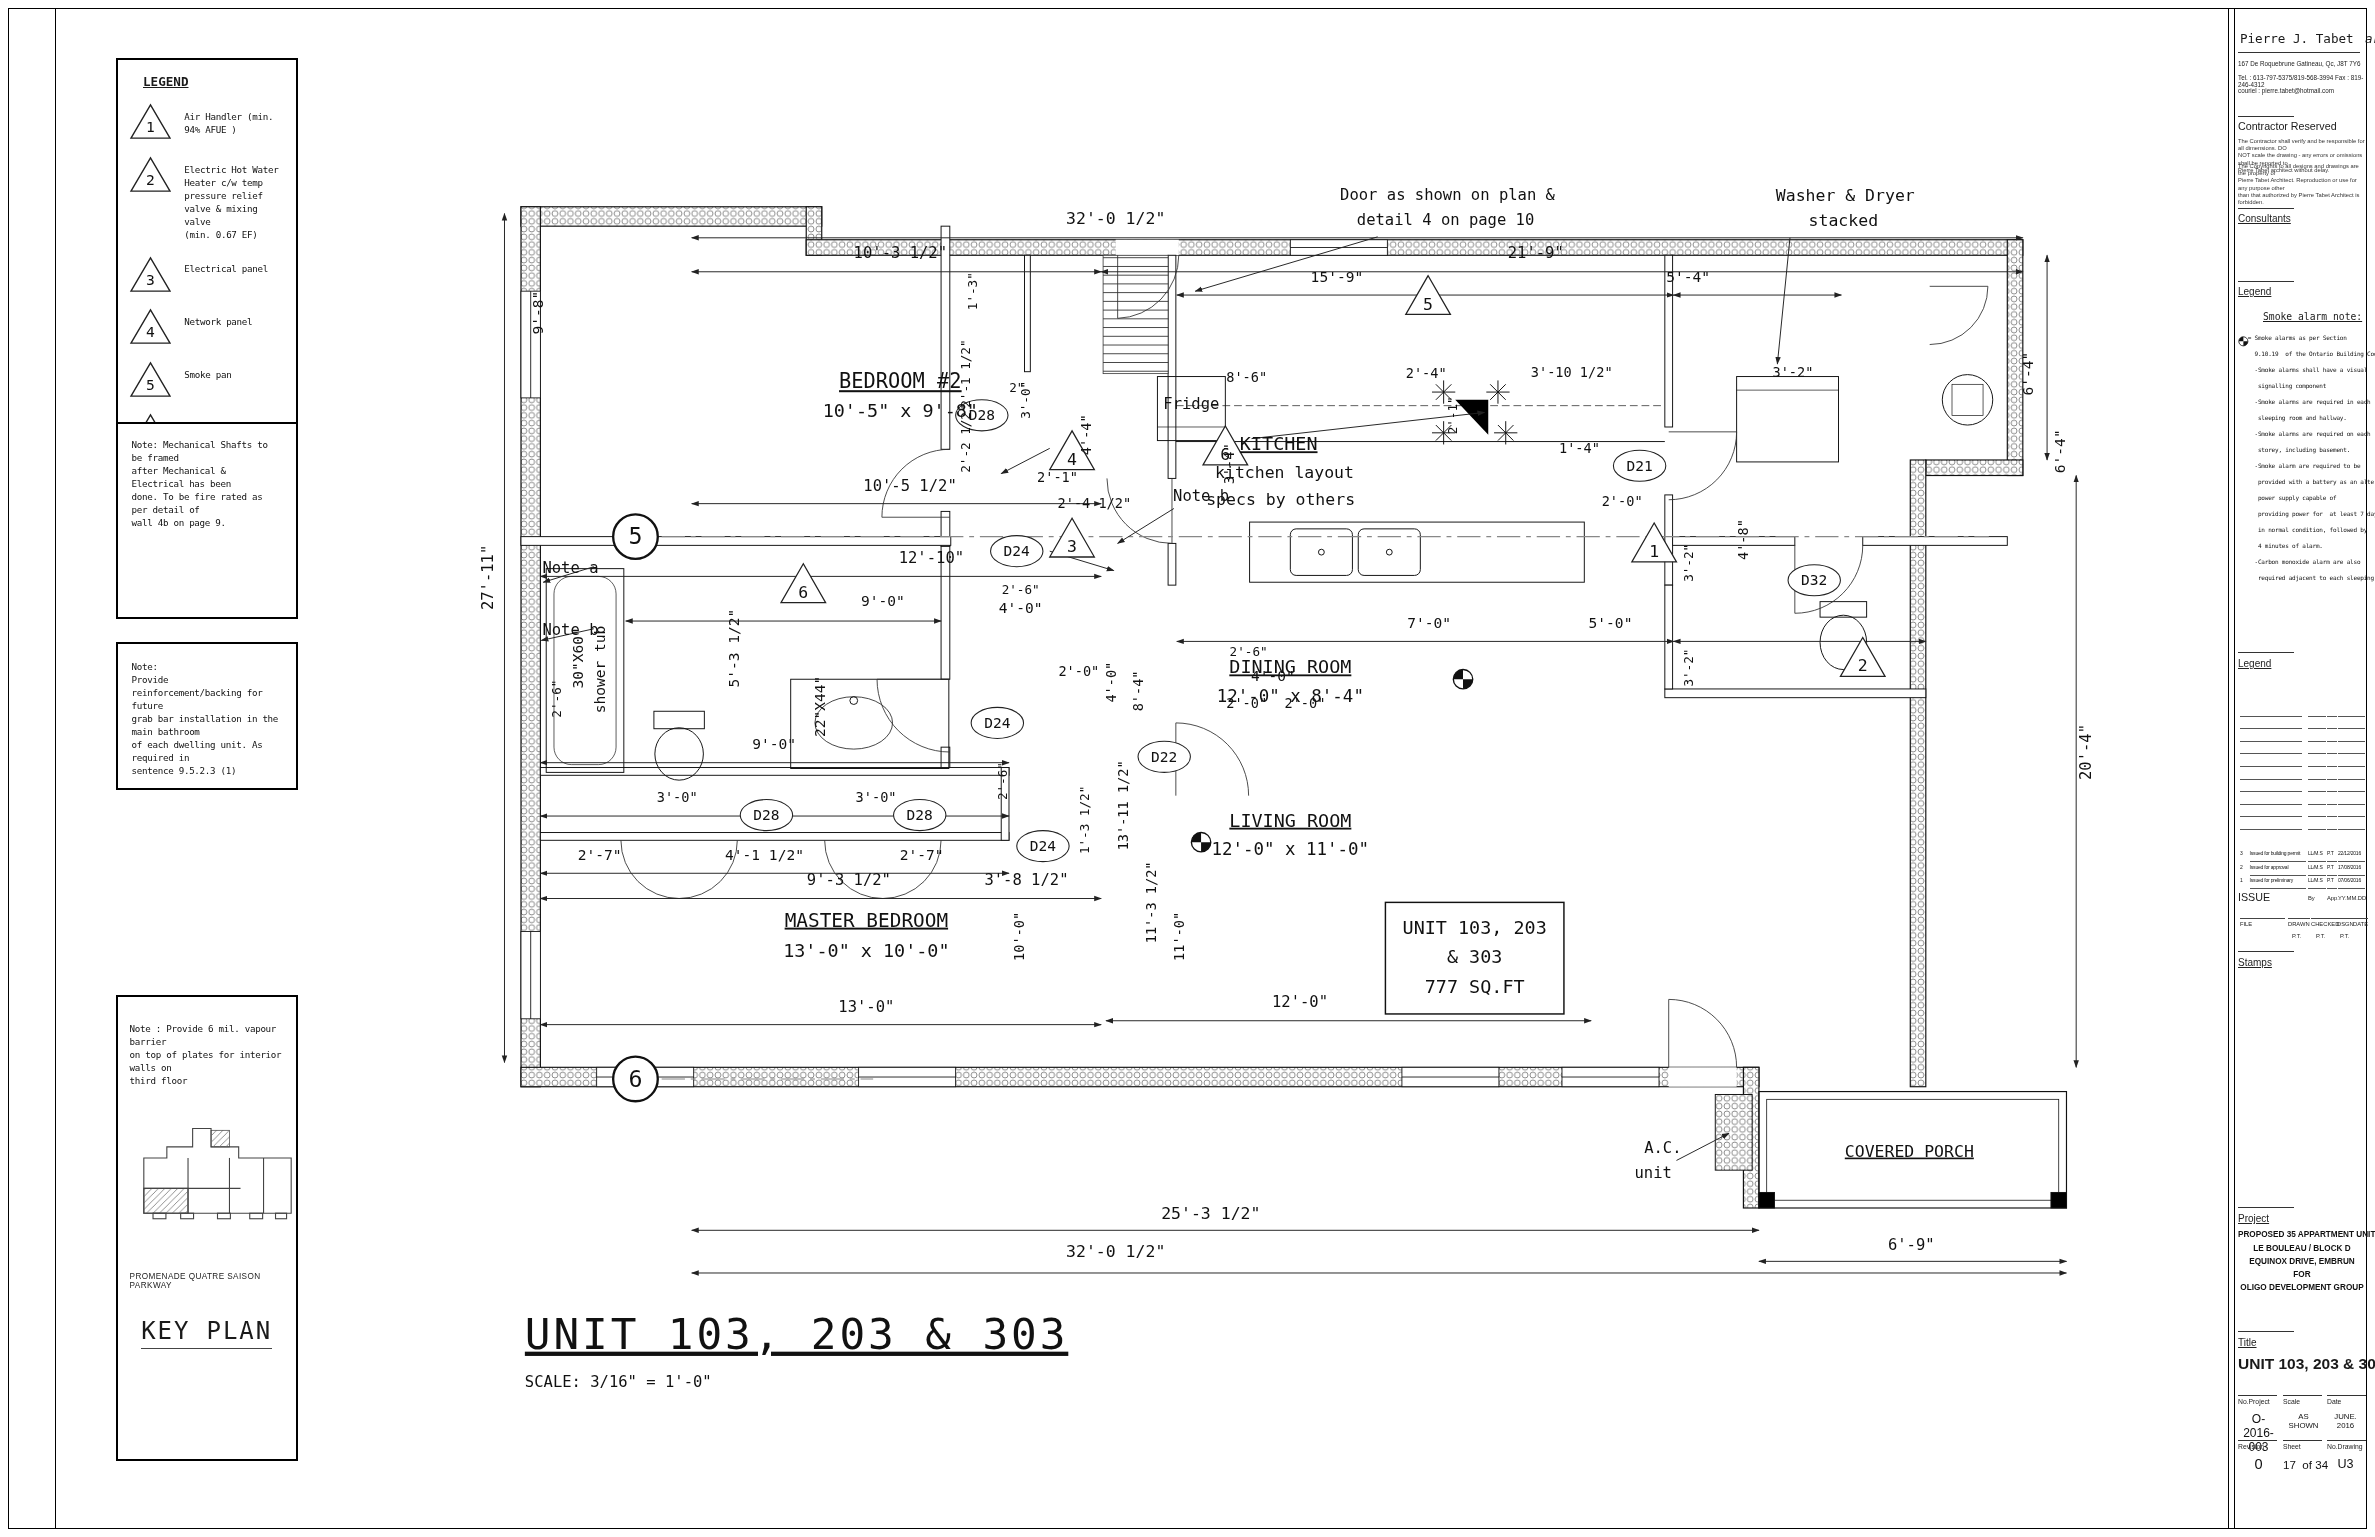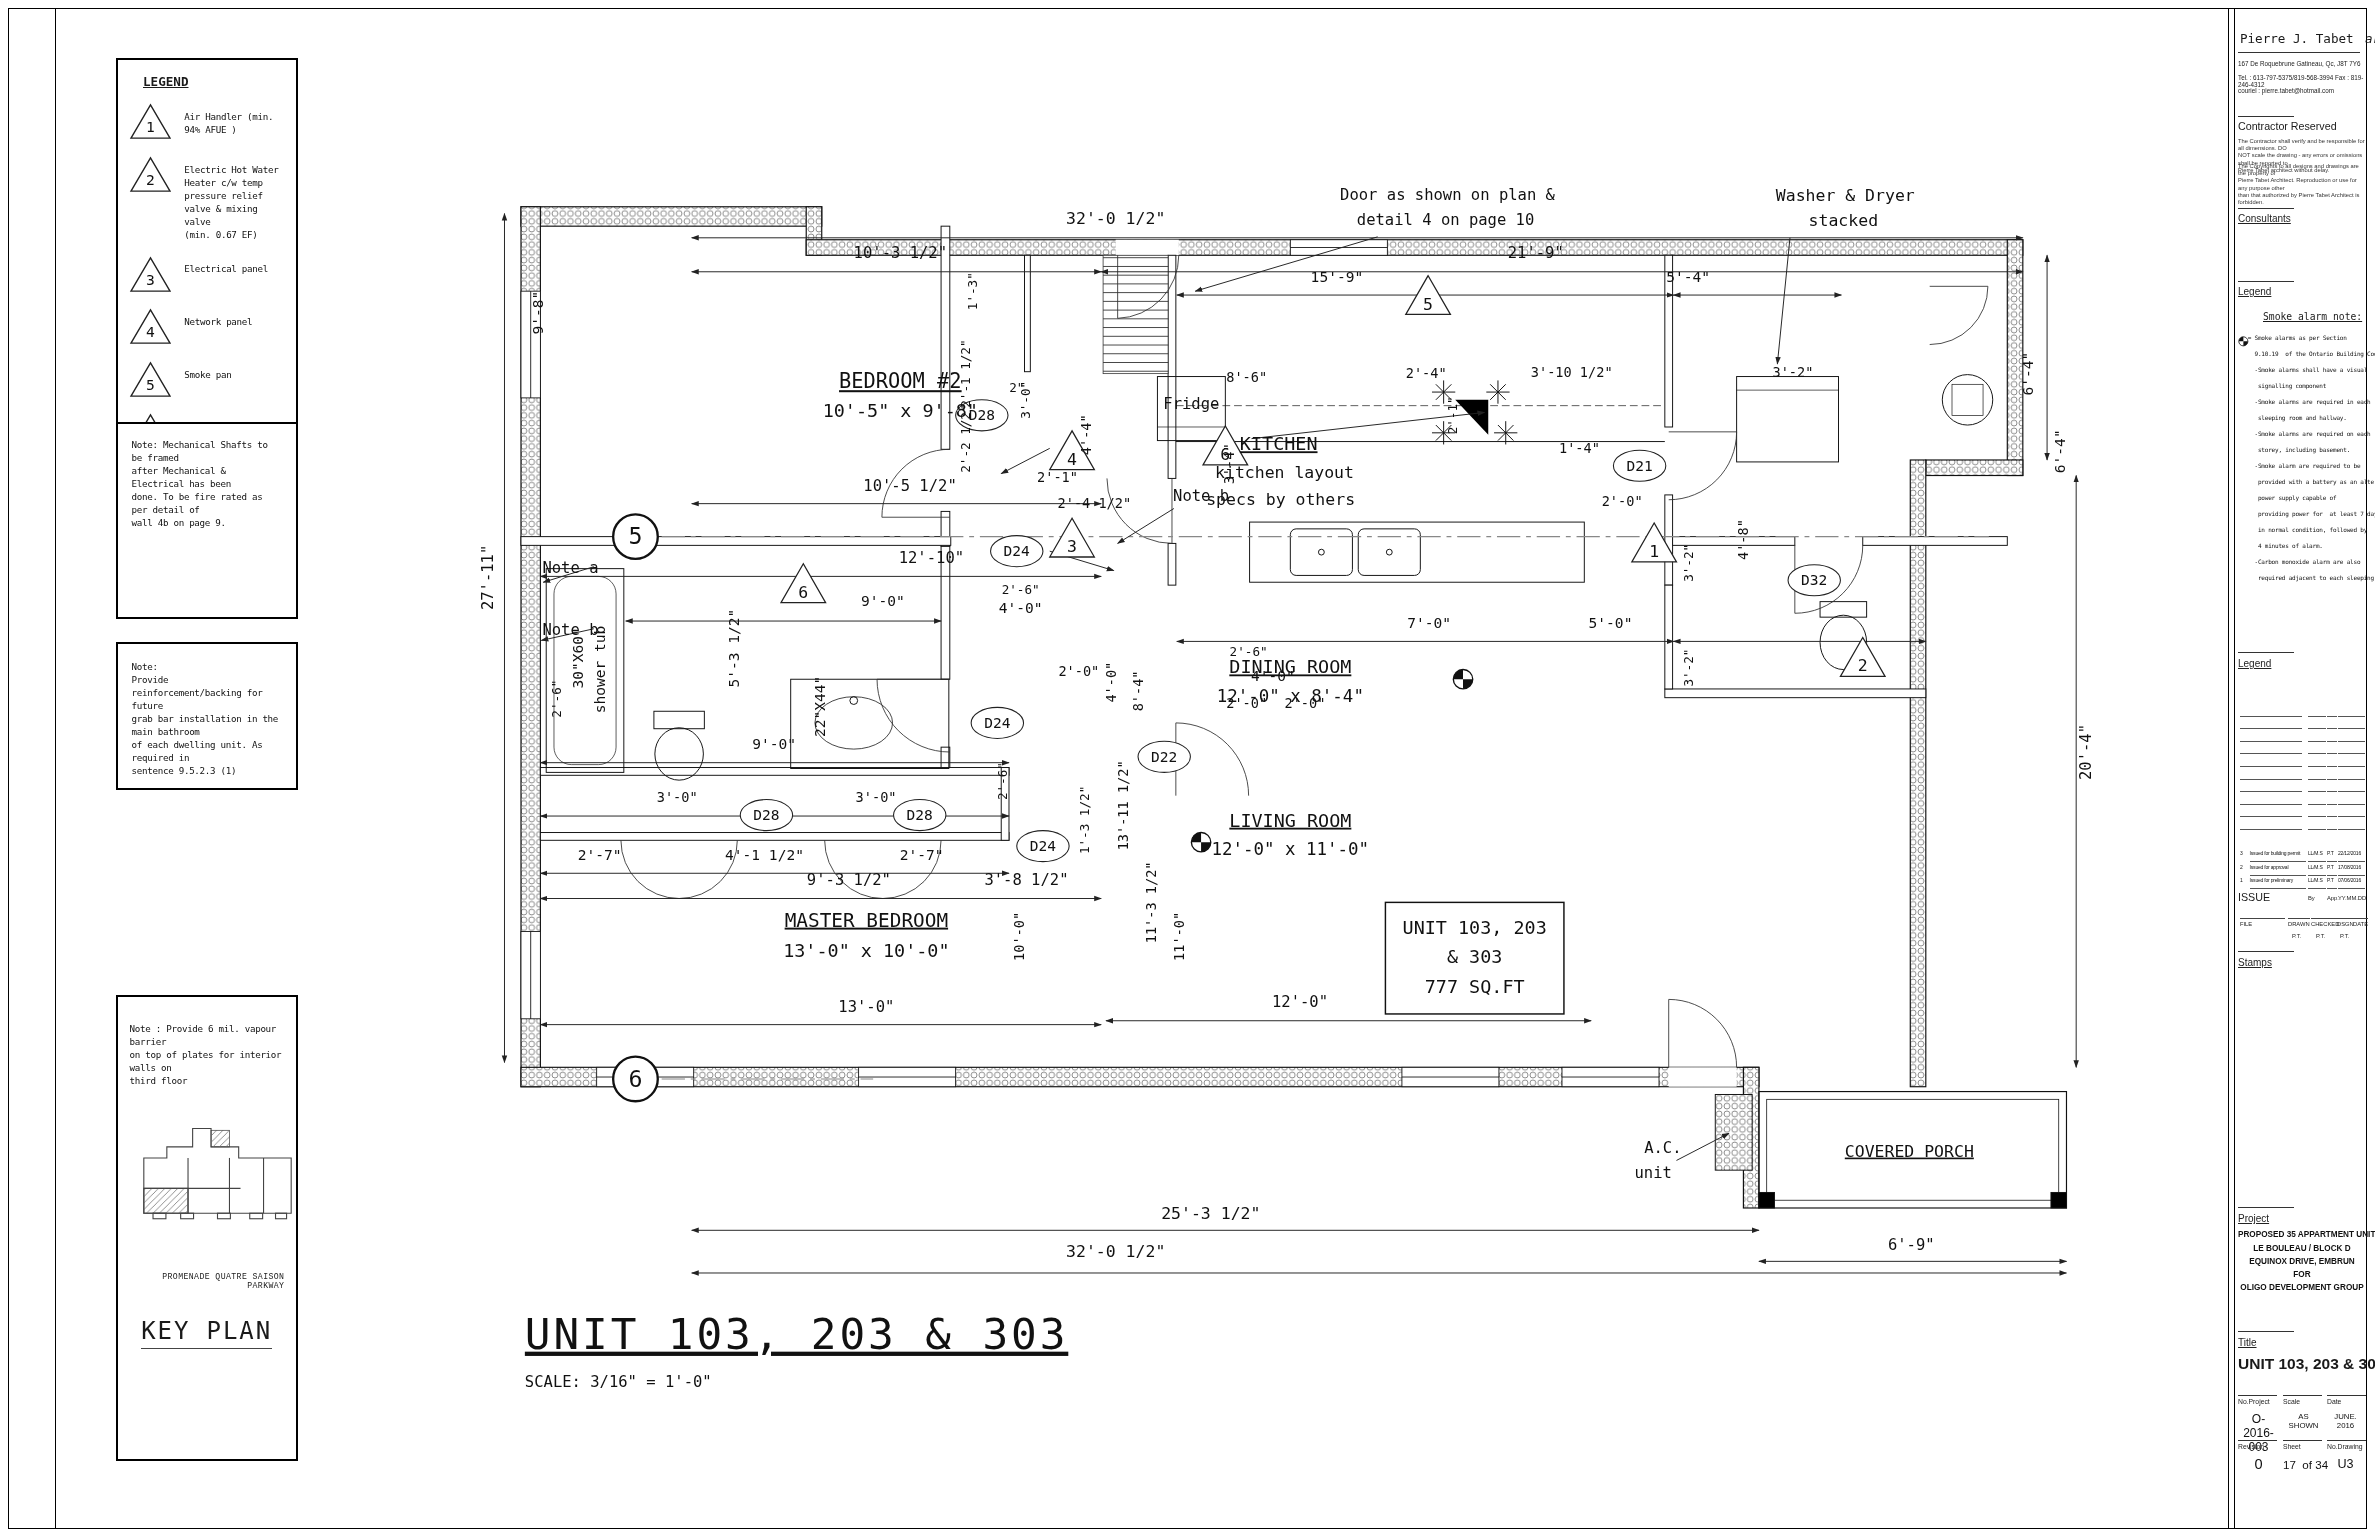--- a/index.html
+++ b/index.html
@@ -12,22 +12,22 @@
   .hand{font-family:"DejaVu Sans Mono",monospace;}
   .box .txt{font-family:"DejaVu Sans Mono",monospace;font-size:9.2px;line-height:1.42;
             letter-spacing:-0.3px;white-space:pre-line;color:#111;}
   #legend-title{margin:13.6px 0 3.9px 25px;font-size:12.6px;font-weight:bold;text-decoration:underline;}
   .lg-row{display:flex;align-items:flex-start;margin:13.6px 7.8px 0 9.7px;}
   .lg-row svg{flex:0 0 auto;margin-right:11.6px;}
   .lg-row .txt{padding-top:7.8px;}
   .swatch{height:10.7px;width:105px;margin:7.8px 0 9.7px 66px;border:1px solid #333;}
   .sw-a{background:repeating-linear-gradient(45deg,#999 0 1px,transparent 1px 3.9px);}
   .sw-b{background:repeating-linear-gradient(90deg,#777 0 1.2px,transparent 1.2px 3.4px);}
-  #keyplan-box .road{ text-align:right;font-size:8.2px;letter-spacing:0.4px;color:#222;
-      font-family:Liberation Mono, monospace;}
+  #keyplan-box .road{ text-align:left;font-size:8.2px;letter-spacing:0.4px;color:#222;
+      font-family:Liberation Sans, sans-serif;}
   #keyplan-title{margin:27px 0 0 11.6px;font-size:24px;letter-spacing:1.9px;
       font-family:"DejaVu Sans Mono",monospace;border-bottom:1.9px solid #444;display:inline-block;padding-bottom:2.9px;}
   
   #tb{position:absolute;left:2238px;top:0;width:128px;height:1537px;font-family:"Liberation Sans",sans-serif;}
   #tb .abs{position:absolute;}
   #tb .rl{position:absolute;left:0;width:56px;border-top:1px solid #333;}
   #tb .lbl{font-size:10px;color:#222;text-decoration:underline;}
   #tb .tiny{font-size:5.8px;line-height:7.2px;color:#333;white-space:pre-line;}
   #tb .addr{font-size:6.3px;color:#222;}
   .smoke-line{position:absolute;left:9.7px;white-space:pre;

